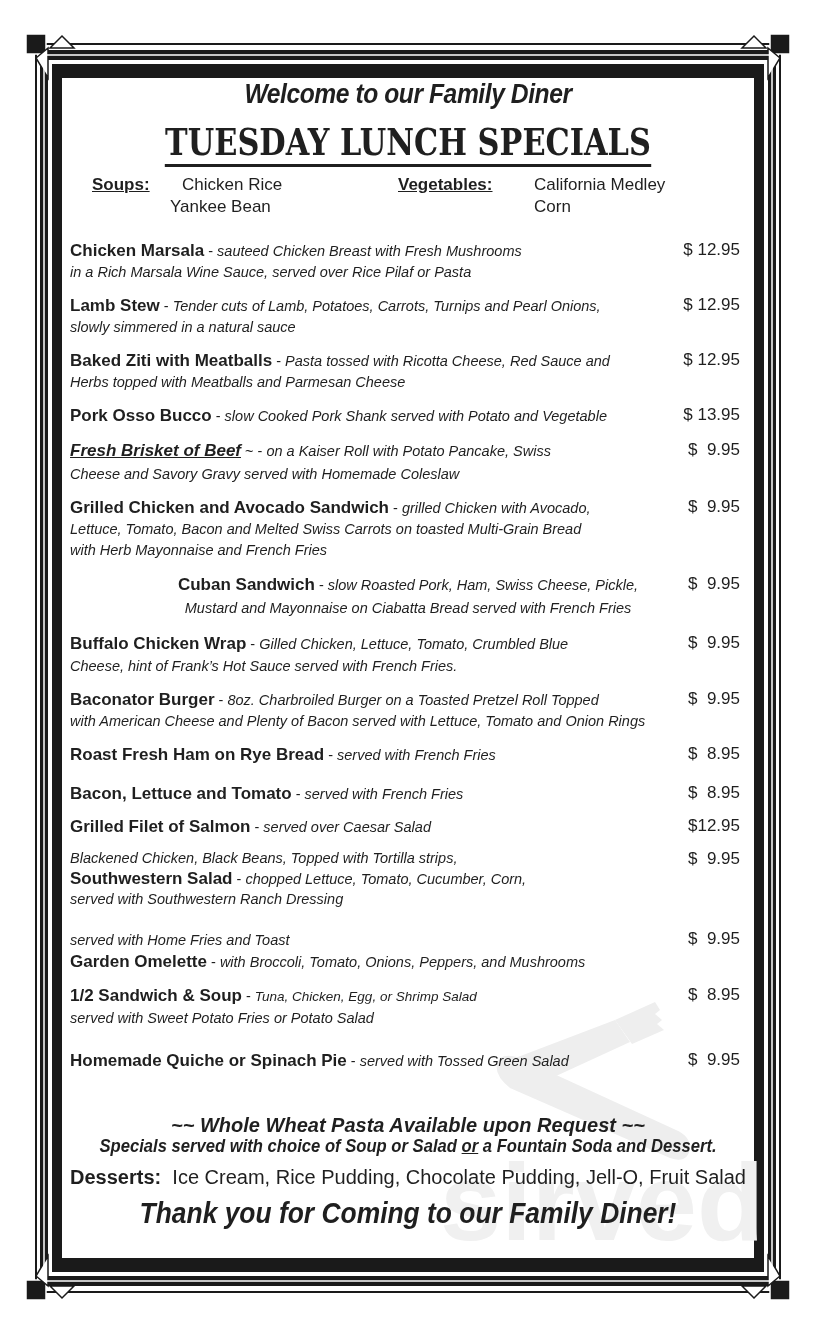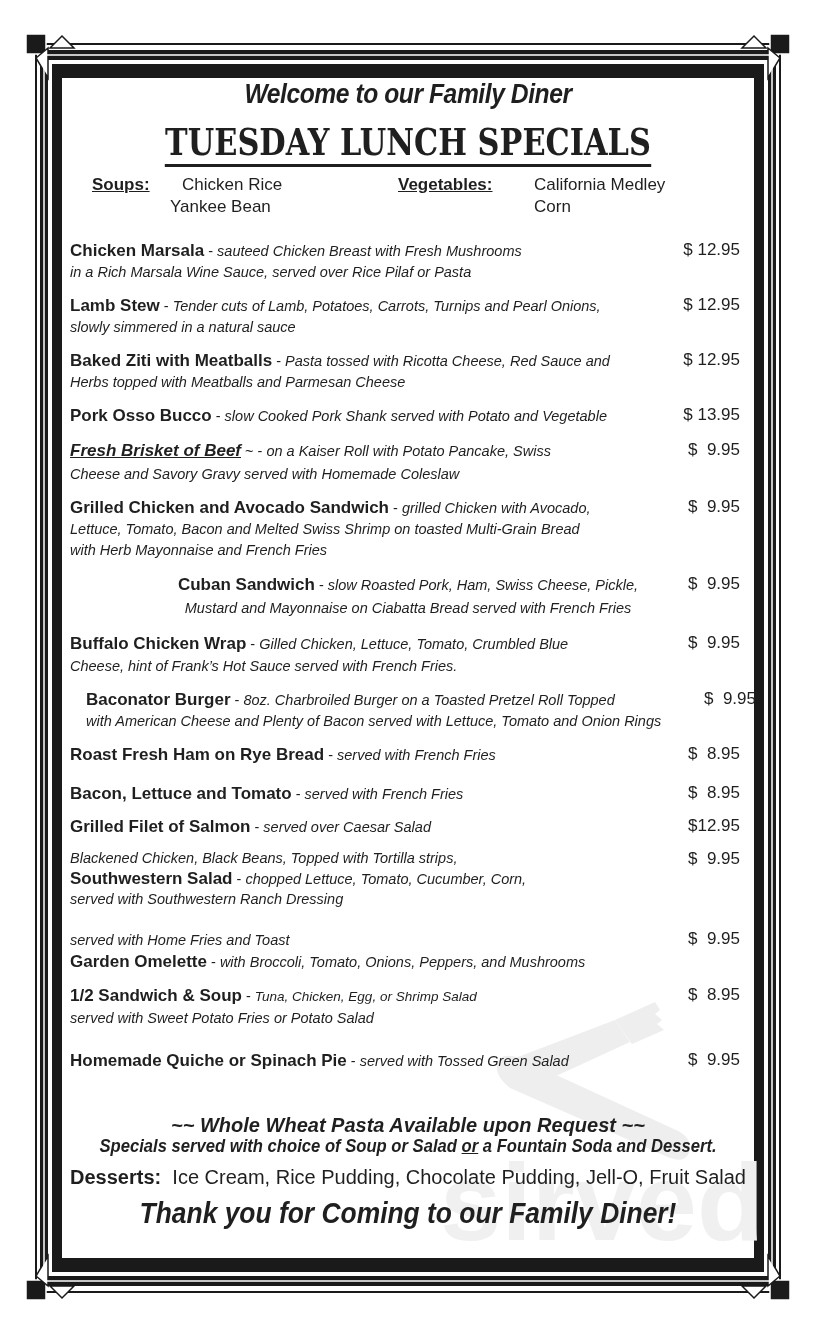--- a/index.html
+++ b/index.html
@@ -127,35 +127,35 @@
     <div class="line"><span class="name">Pork Osso Bucco</span><span> - </span><span class="desc">slow Cooked Pork Shank served with Potato and Vegetable</span></div>
     <span class="price">$ 13.95</span>
   </div>
   <div class="item" style="top:370px;">
     <div class="line"><span class="name special">Fresh Brisket of Beef</span><span> ~ - </span><span class="desc">on a Kaiser Roll with Potato Pancake, Swiss</span></div>
     <div class="line desc" style="margin-top:2px;">Cheese and Savory Gravy served with Homemade Coleslaw</div>
     <span class="price">$  9.95</span>
   </div>
   <div class="item" style="top:427px;">
     <div class="line"><span class="name">Grilled Chicken and Avocado Sandwich</span><span> - </span><span class="desc">grilled Chicken with Avocado,</span></div>
-    <div class="line desc">Lettuce, Tomato, Bacon and Melted Swiss Shrimp on toasted Multi-Grain Bread</div>
+    <div class="line desc">Lettuce, Tomato, Bacon and Melted Swiss Carrots on toasted Multi-Grain Bread</div>
     <div class="line desc">with Herb Mayonnaise and French Fries</div>
     <span class="price">$  9.95</span>
   </div>
   <div class="item" style="top:504px;text-align:center;">
     <div class="line"><span class="name">Cuban Sandwich</span><span> - </span><span class="desc">slow Roasted Pork, Ham, Swiss Cheese, Pickle,</span></div>
     <div class="line desc" style="margin-top:2px;">Mustard and Mayonnaise on Ciabatta Bread served with French Fries</div>
     <span class="price">$  9.95</span>
   </div>
   <div class="item" style="top:563px;">
     <div class="line"><span class="name">Buffalo Chicken Wrap</span><span> - </span><span class="desc">Gilled Chicken, Lettuce, Tomato, Crumbled Blue</span></div>
     <div class="line desc" style="margin-top:1px;">Cheese, hint of Frank’s Hot Sauce served with French Fries.</div>
     <span class="price">$  9.95</span>
   </div>
-  <div class="item" style="top:619px;margin-left:16px;">
+  <div class="item" style="top:619px;">
     <div class="line"><span class="name">Baconator Burger</span><span> - </span><span class="desc">8oz. Charbroiled Burger on a Toasted Pretzel Roll Topped</span></div>
     <div class="line desc">with American Cheese and Plenty of Bacon served with Lettuce, Tomato and Onion Rings</div>
     <span class="price">$  9.95</span>
   </div>
   <div class="item" style="top:674px;">
     <div class="line"><span class="name">Roast Fresh Ham on Rye Bread</span><span> - </span><span class="desc">served with French Fries</span></div>
     <span class="price">$  8.95</span>
   </div>
   <div class="item" style="top:713px;">
     <div class="line"><span class="name">Bacon, Lettuce and Tomato</span><span> - </span><span class="desc">served with French Fries</span></div>

